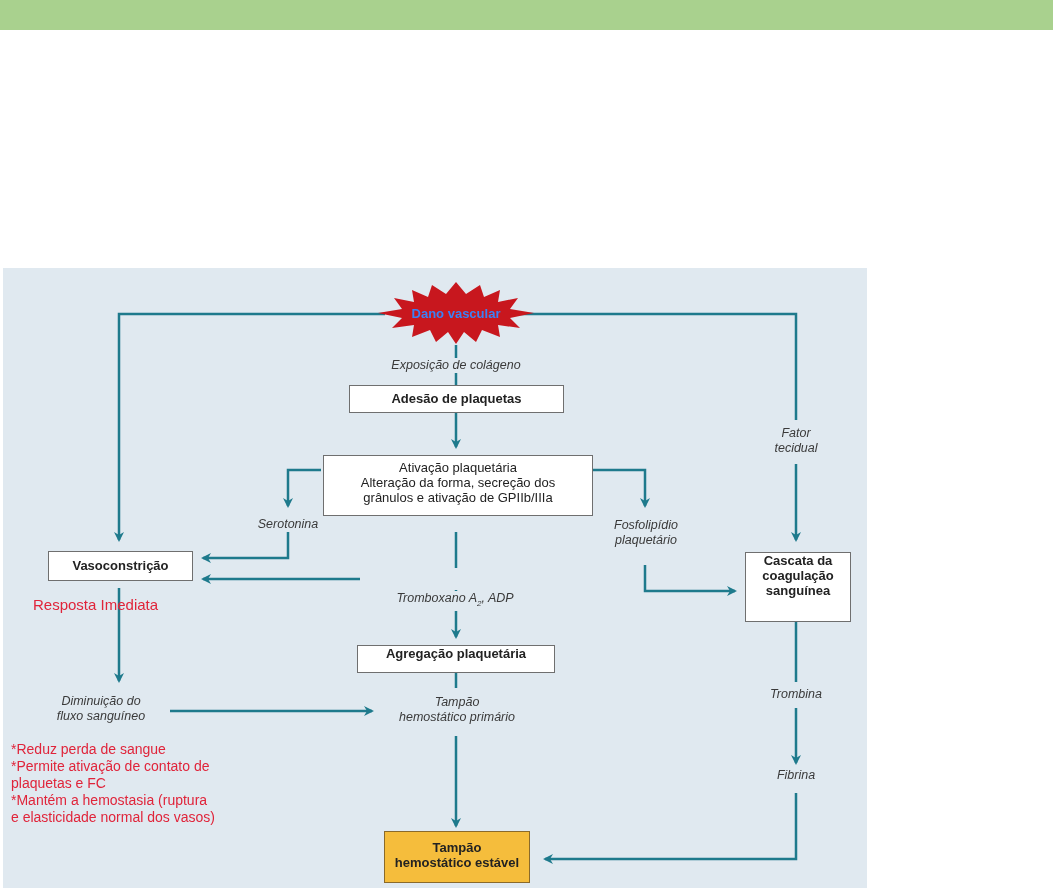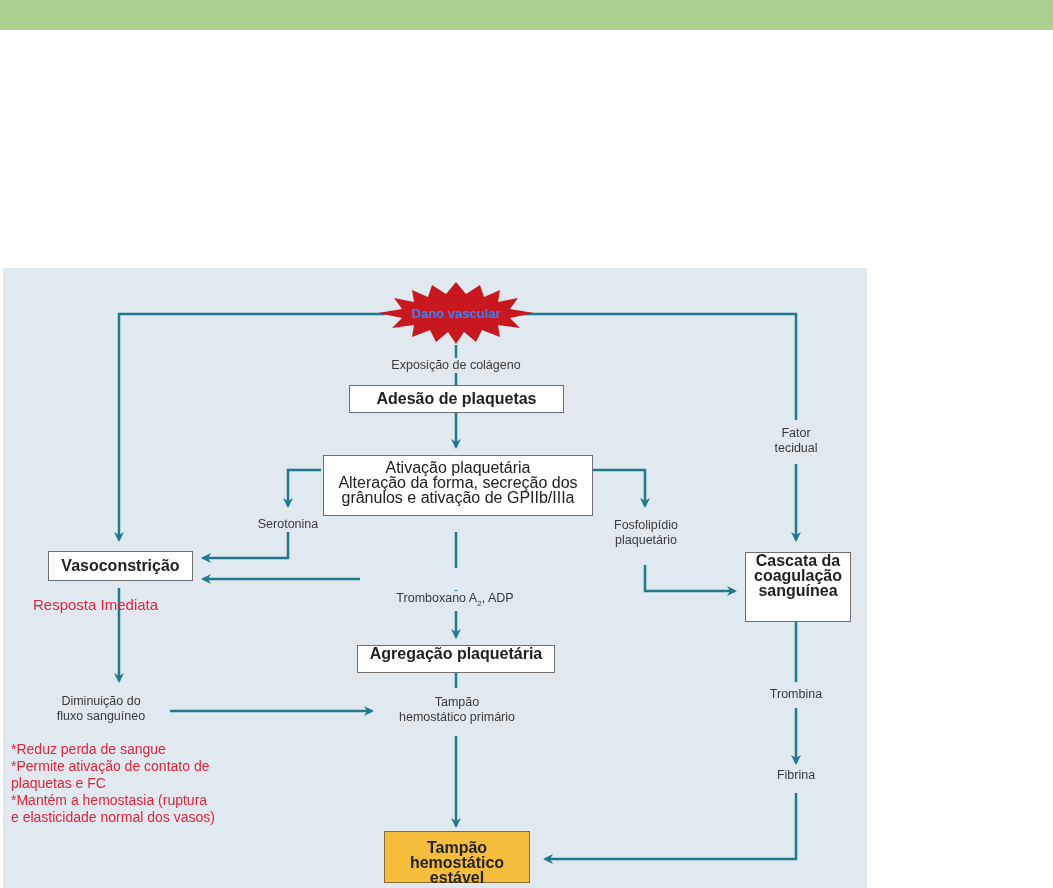--- a/index.html
+++ b/index.html
@@ -2,22 +2,22 @@
 <html><head>
 <meta charset="utf-8">
 <style>
   html, body { margin: 0; padding: 0; background: #ffffff; }
   body { width: 1053px; height: 888px; position: relative; overflow: hidden;
          font-family: "Liberation Sans", sans-serif; }
   .topbar { position: absolute; left: 0; top: 0; width: 1053px; height: 30px; background: #a9d18e; }
   .panel { position: absolute; left: 3px; top: 268px; width: 864px; height: 620px; background: #e0e9f0; }
   svg.links { position: absolute; left: 0; top: 0; width: 1053px; height: 888px; }
   .node { position: absolute; background: #ffffff; border: 1.5px solid #6f6f6f; box-sizing: border-box;
-          text-align: center; color: #222; font-size: 16px; line-height: 15px; }
-  .lbl { position: absolute; color: #3a3a3a; font-size: 12.5px; line-height: 15px; text-align: center; background: #e0e9f0; white-space: nowrap; }
+          text-align: center; color: #222; font-size: 13px; line-height: 15px; }
+  .lbl { position: absolute; color: #3a3a3a; font-size: 12.5px; line-height: 15px; text-align: center; background: #e0e9f0; white-space: nowrap; font-style: italic; }
   .red { position: absolute; color: #e0243a; font-size: 14px; line-height: 17px; white-space: nowrap; }
   .star { position: absolute; }
   .star-text { position: absolute; left: 0; top: 0; width: 160px; height: 62px; display: flex; align-items: center; justify-content: center;
                color: #3b82f6; font-weight: bold; font-size: 13px; }
 </style>
 </head>
 <body>
 
 <div class="topbar"></div>
 <div class="panel"></div>

